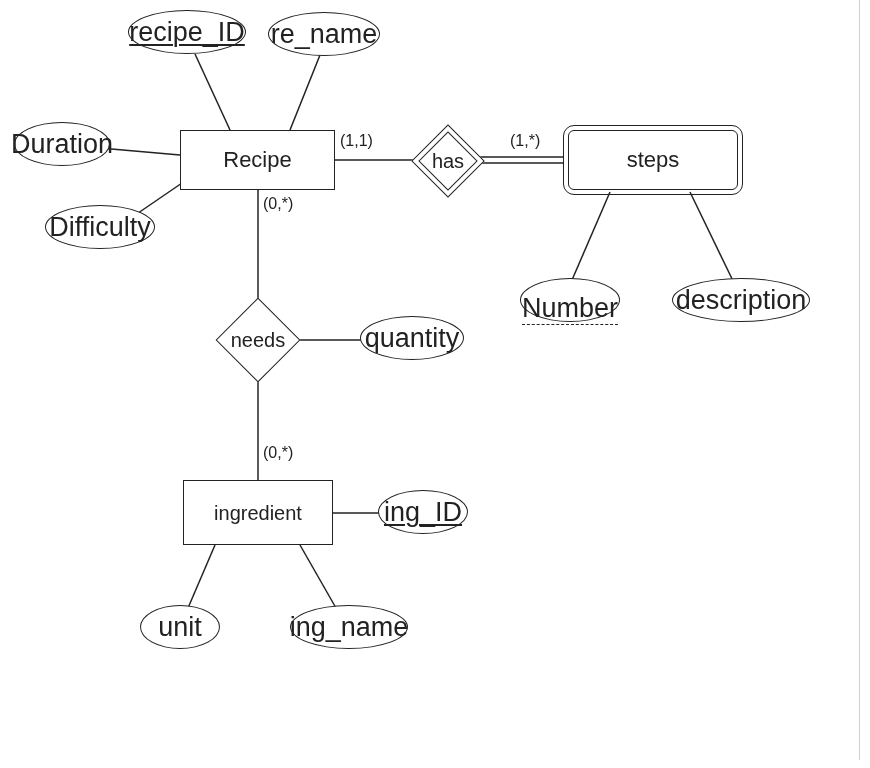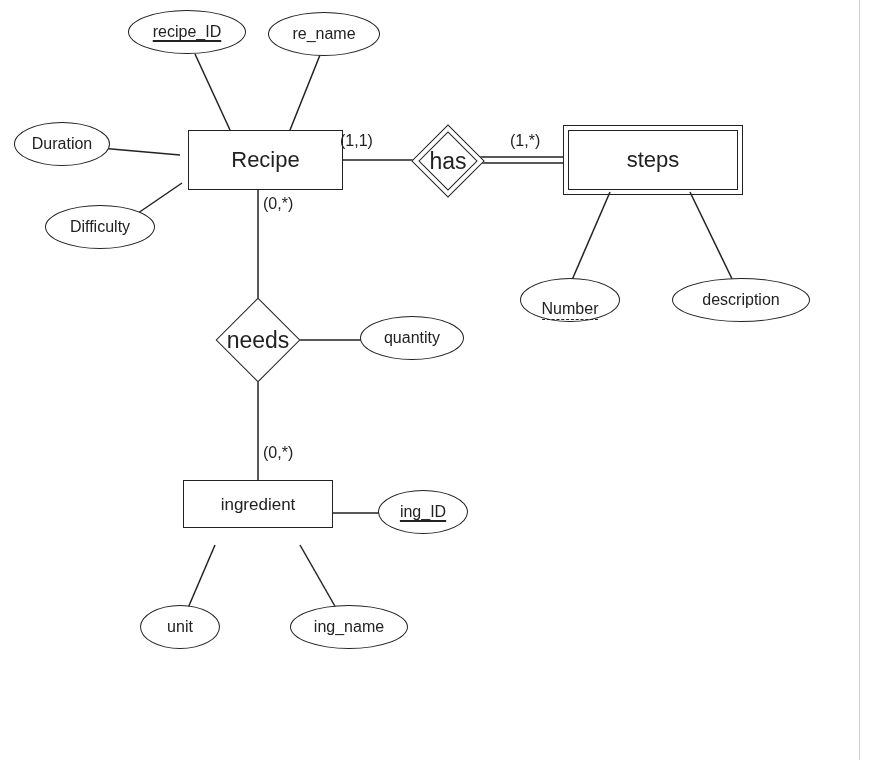--- a/index.html
+++ b/index.html
@@ -22,21 +22,21 @@
     width: 870px; height: 768px;
     pointer-events: none;
   }
   .node {
     position: absolute;
     display: flex;
     align-items: center;
     justify-content: center;
     background: #fff;
     box-sizing: border-box;
-    font-size: 16px;
+    font-size: 27px;
     line-height: 1;
     text-align: center;
   }
   .entity {
     border: 1.5px solid #222;
   }
   .weak-entity {
     
     border: 1.5px solid #222;
     outline: 1.5px solid #222;
@@ -56,21 +56,21 @@
     text-underline-offset: 3px;
   }
   .attr .partial {
     border-bottom: 1.5px dashed #222;
     padding-bottom: 2px;
     margin-top: 20px;
   }
   .diamond {
     border: none;
     background: transparent;
-    font-size: 23px;
+    font-size: 20px;
     justify-content: center;
   }
   .diamond .d-outer, .diamond .d-inner {
     position: absolute;
     left: 50%; top: 50%;
     border: 1.5px solid #222;
     background: #fff;
     transform: translate(-50%, -50%) rotate(45deg);
   }
   .diamond .d-label {
@@ -115,50 +115,50 @@
     <line x1="258" y1="190" x2="258" y2="305" stroke="#222" stroke-width="1.5"></line>
     <line x1="258" y1="375" x2="258" y2="480" stroke="#222" stroke-width="1.5"></line>
 
     <line x1="300" y1="340" x2="370" y2="340" stroke="#222" stroke-width="1.5"></line>
 
     <line x1="333" y1="513" x2="395" y2="513" stroke="#222" stroke-width="1.5"></line>
     <line x1="215" y1="545" x2="185" y2="615" stroke="#222" stroke-width="1.5"></line>
     <line x1="300" y1="545" x2="340" y2="615" stroke="#222" stroke-width="1.5"></line>
   </svg>
 
-  <div class="node entity" style="left:180px; top:130px; width:155px; height:60px; font-size:22px;margin-left:8px;">Recipe</div>
+  <div class="node entity" style="left:180px; top:130px; width:155px; height:60px; font-size:22px;">Recipe</div>
 
   <div class="node attr" style="left:128px; top:10px; width:118px; height:44px;">
     <span class="pk">recipe_ID</span>
   </div>
   <div class="node attr" style="left:268px; top:12px; width:112px; height:44px;">re_name</div>
   <div class="node attr" style="left:14px; top:122px; width:96px; height:44px;">Duration</div>
   <div class="node attr" style="left:45px; top:205px; width:110px; height:44px;text-align:right;">Difficulty</div>
 
   <div class="node diamond" style="left:413px; top:126px; width:70px; height:70px;">
     <span class="d-outer" style="width:50px; height:50px;"></span>
     <span class="d-inner" style="width:40px; height:40px;"></span>
     <span class="d-label">has</span>
   </div>
 
-  <div class="node weak-entity" style="left:568px; top:130px; width:170px; height:60px; font-size:22px;">steps</div>
+  <div class="node weak-entity" style="left:568px; top:130px; width:170px; height:60px; font-size:22px;border-radius:6px;">steps</div>
 
   <div class="node attr" style="left:520px; top:278px; width:100px; height:44px;">
     <span class="partial">Number</span>
   </div>
   <div class="node attr" style="left:672px; top:278px; width:138px; height:44px;">description</div>
 
   <div class="node diamond" style="left:213px; top:295px; width:90px; height:90px;">
     <span class="d-outer" style="width:58px; height:58px;"></span>
     <span class="d-label">needs</span>
   </div>
 
   <div class="node attr" style="left:360px; top:316px; width:104px; height:44px;">quantity</div>
 
-  <div class="node entity" style="left:183px; top:480px; width:150px; height:48px; font-size:17px;">ingredient</div>
+  <div class="node entity" style="left:183px; top:480px; width:150px; height:65px; font-size:20px;">ingredient</div>
 
   <div class="node attr" style="left:140px; top:605px; width:80px; height:44px;">unit</div>
   <div class="node attr" style="left:378px; top:490px; width:90px; height:44px;">
     <span class="pk">ing_ID</span>
   </div>
   <div class="node attr" style="left:290px; top:605px; width:118px; height:44px;">ing_name</div>
 
   <div class="card-label" style="left:340px; top:132px;">(1,1)</div>
   <div class="card-label" style="left:510px; top:132px;">(1,*)</div>
   <div class="card-label" style="left:263px; top:195px;">(0,*)</div>

